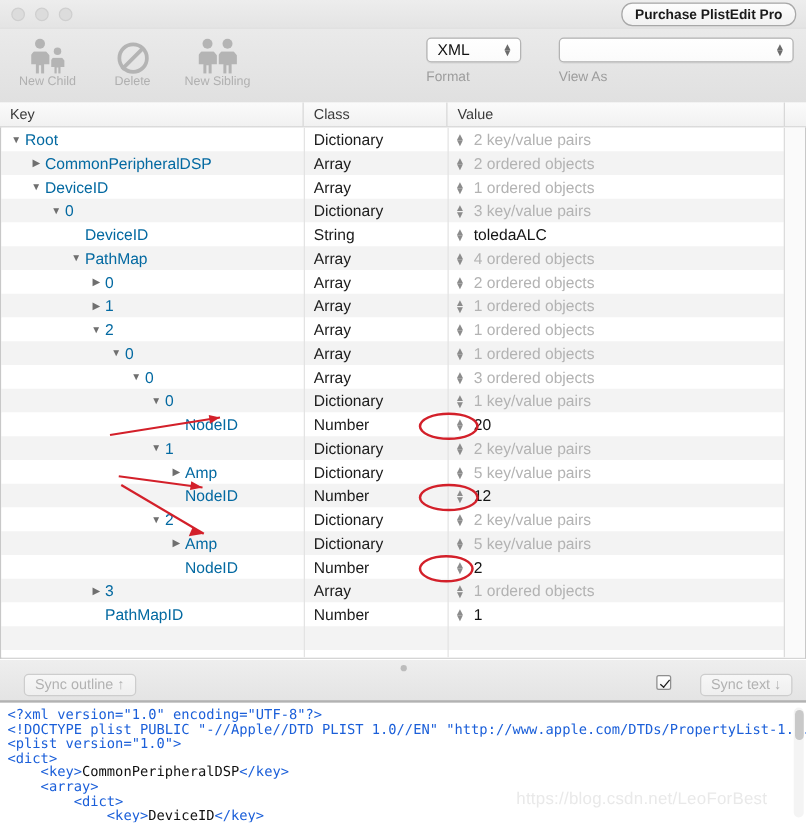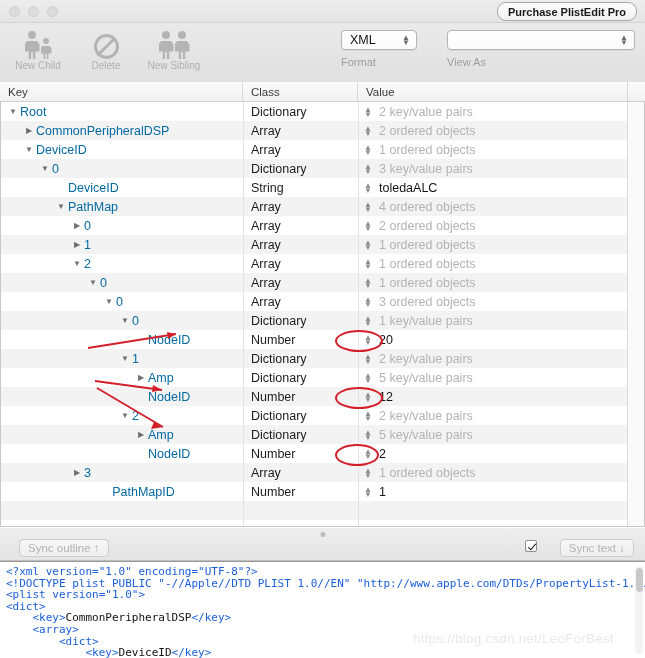--- a/index.html
+++ b/index.html
@@ -762,21 +762,21 @@
         <div class="cell-class">Array</div>
         <div class="cell-value">
           <span class="stepper">
             <span>▲</span>
             <span>▼</span>
           </span>
           <span class="val-text muted">1 ordered objects</span>
         </div>
       </div>
       <div class="row odd">
-        <div class="cell-key" style="padding-left: 30px; justify-content: center;">
+        <div class="cell-key" style="padding-left: 70px;">
           <span class="disclosure none"></span>
           <span class="key-text">PathMapID</span>
         </div>
         <div class="cell-class">Number</div>
         <div class="cell-value">
           <span class="stepper">
             <span>▲</span>
             <span>▼</span>
           </span>
           <span class="val-text solid">1</span>

